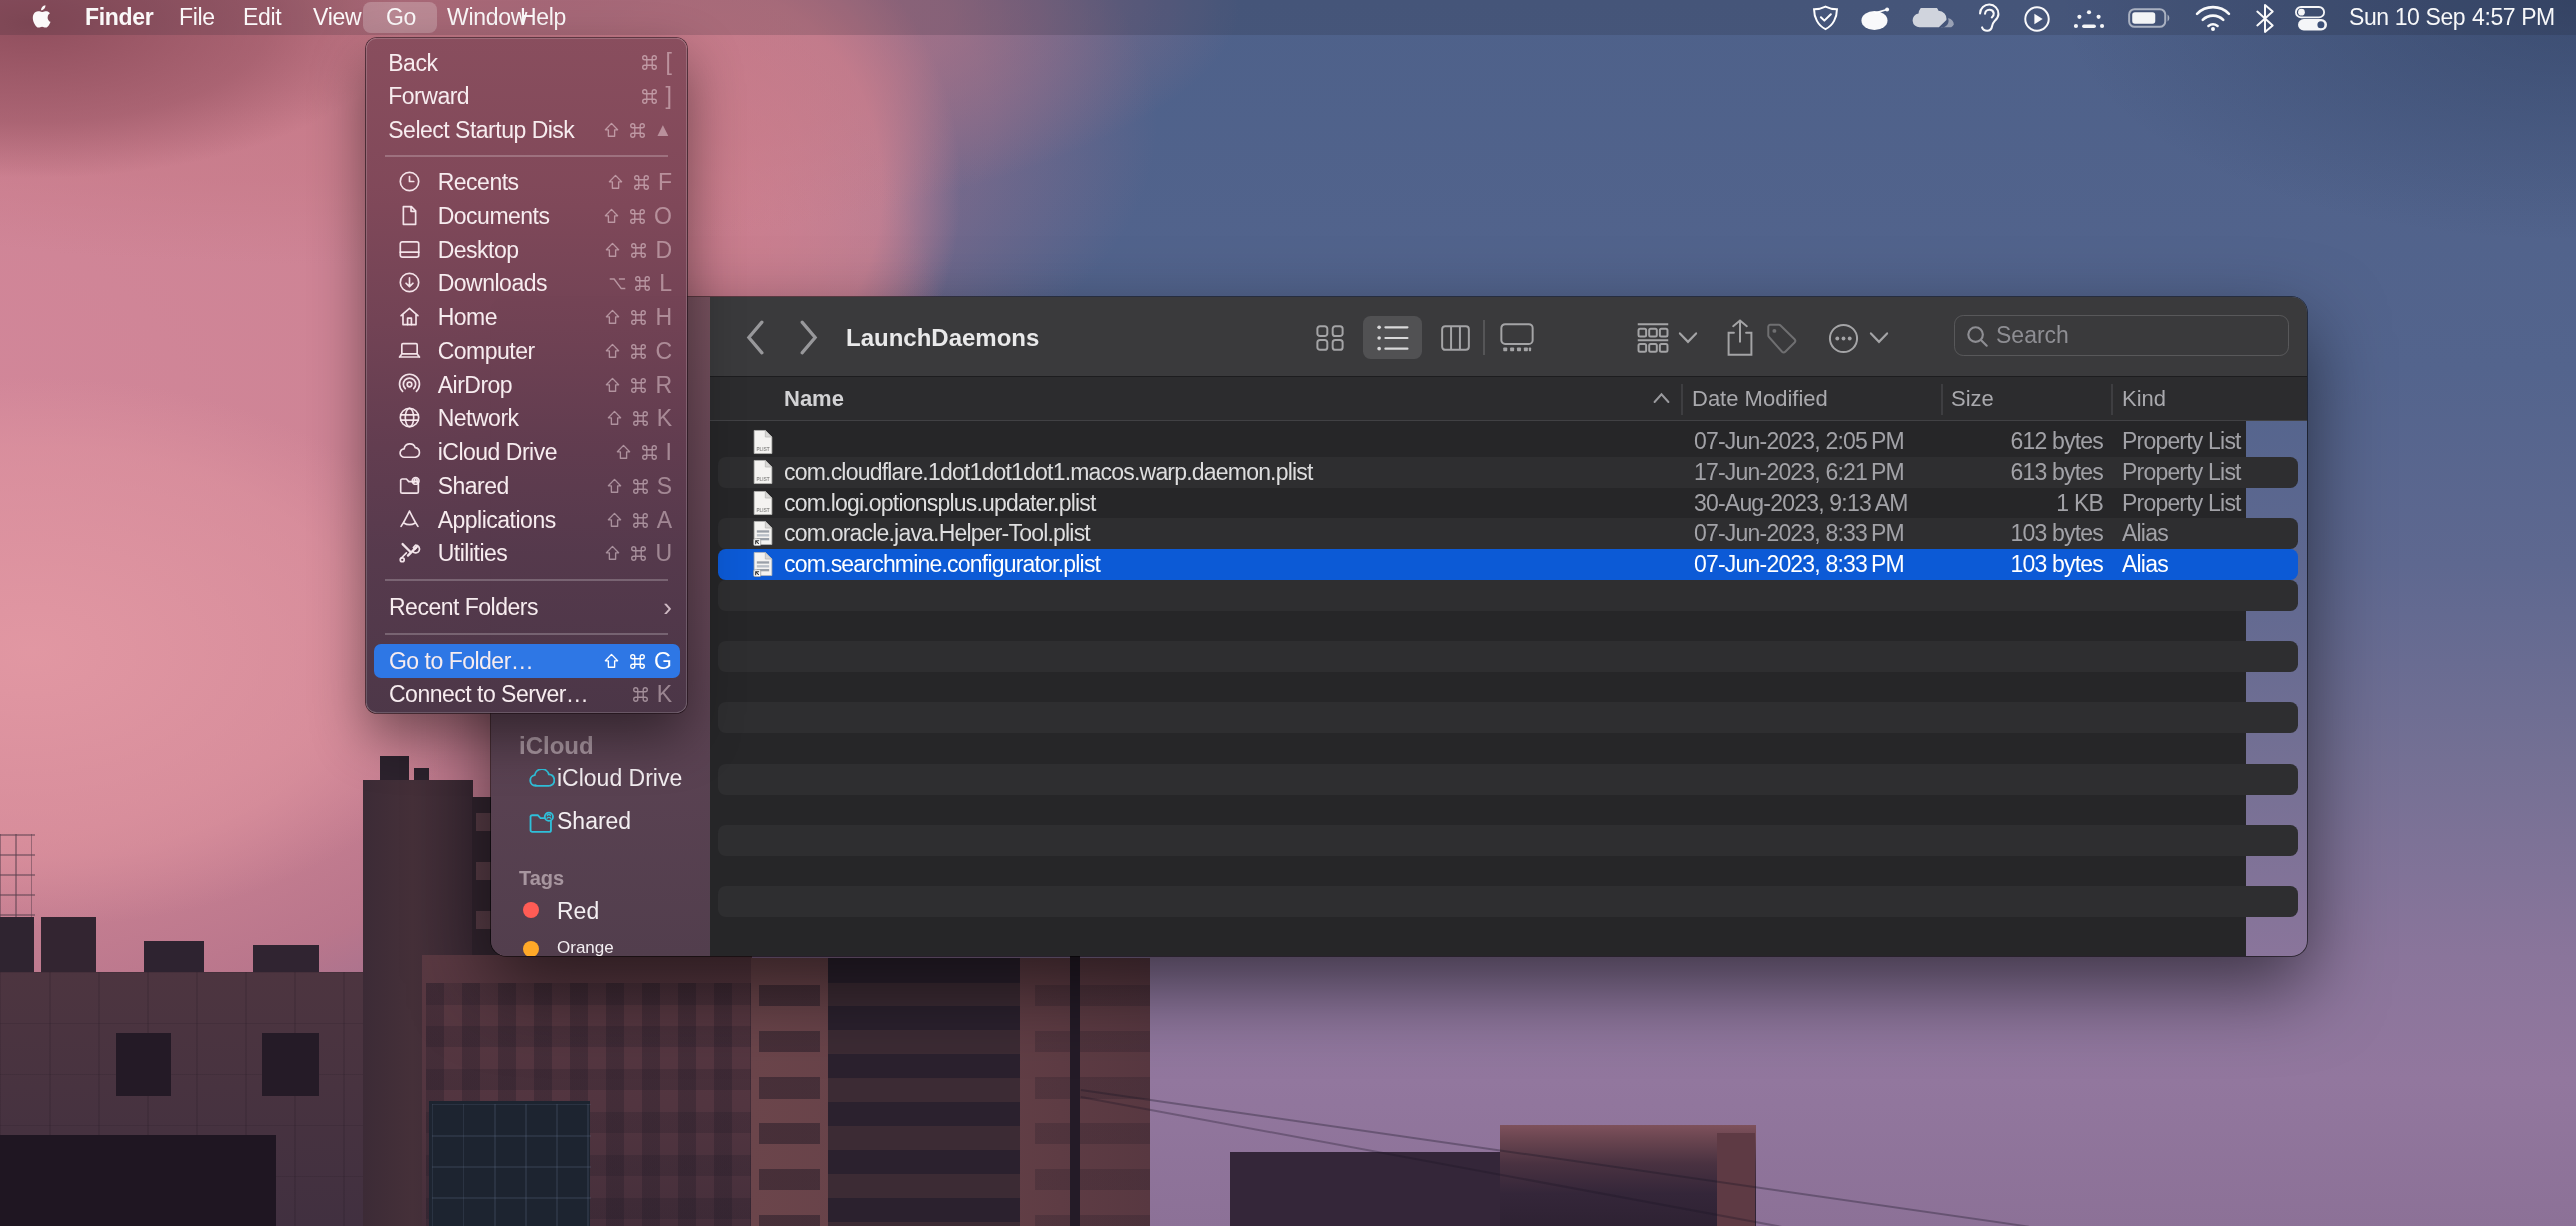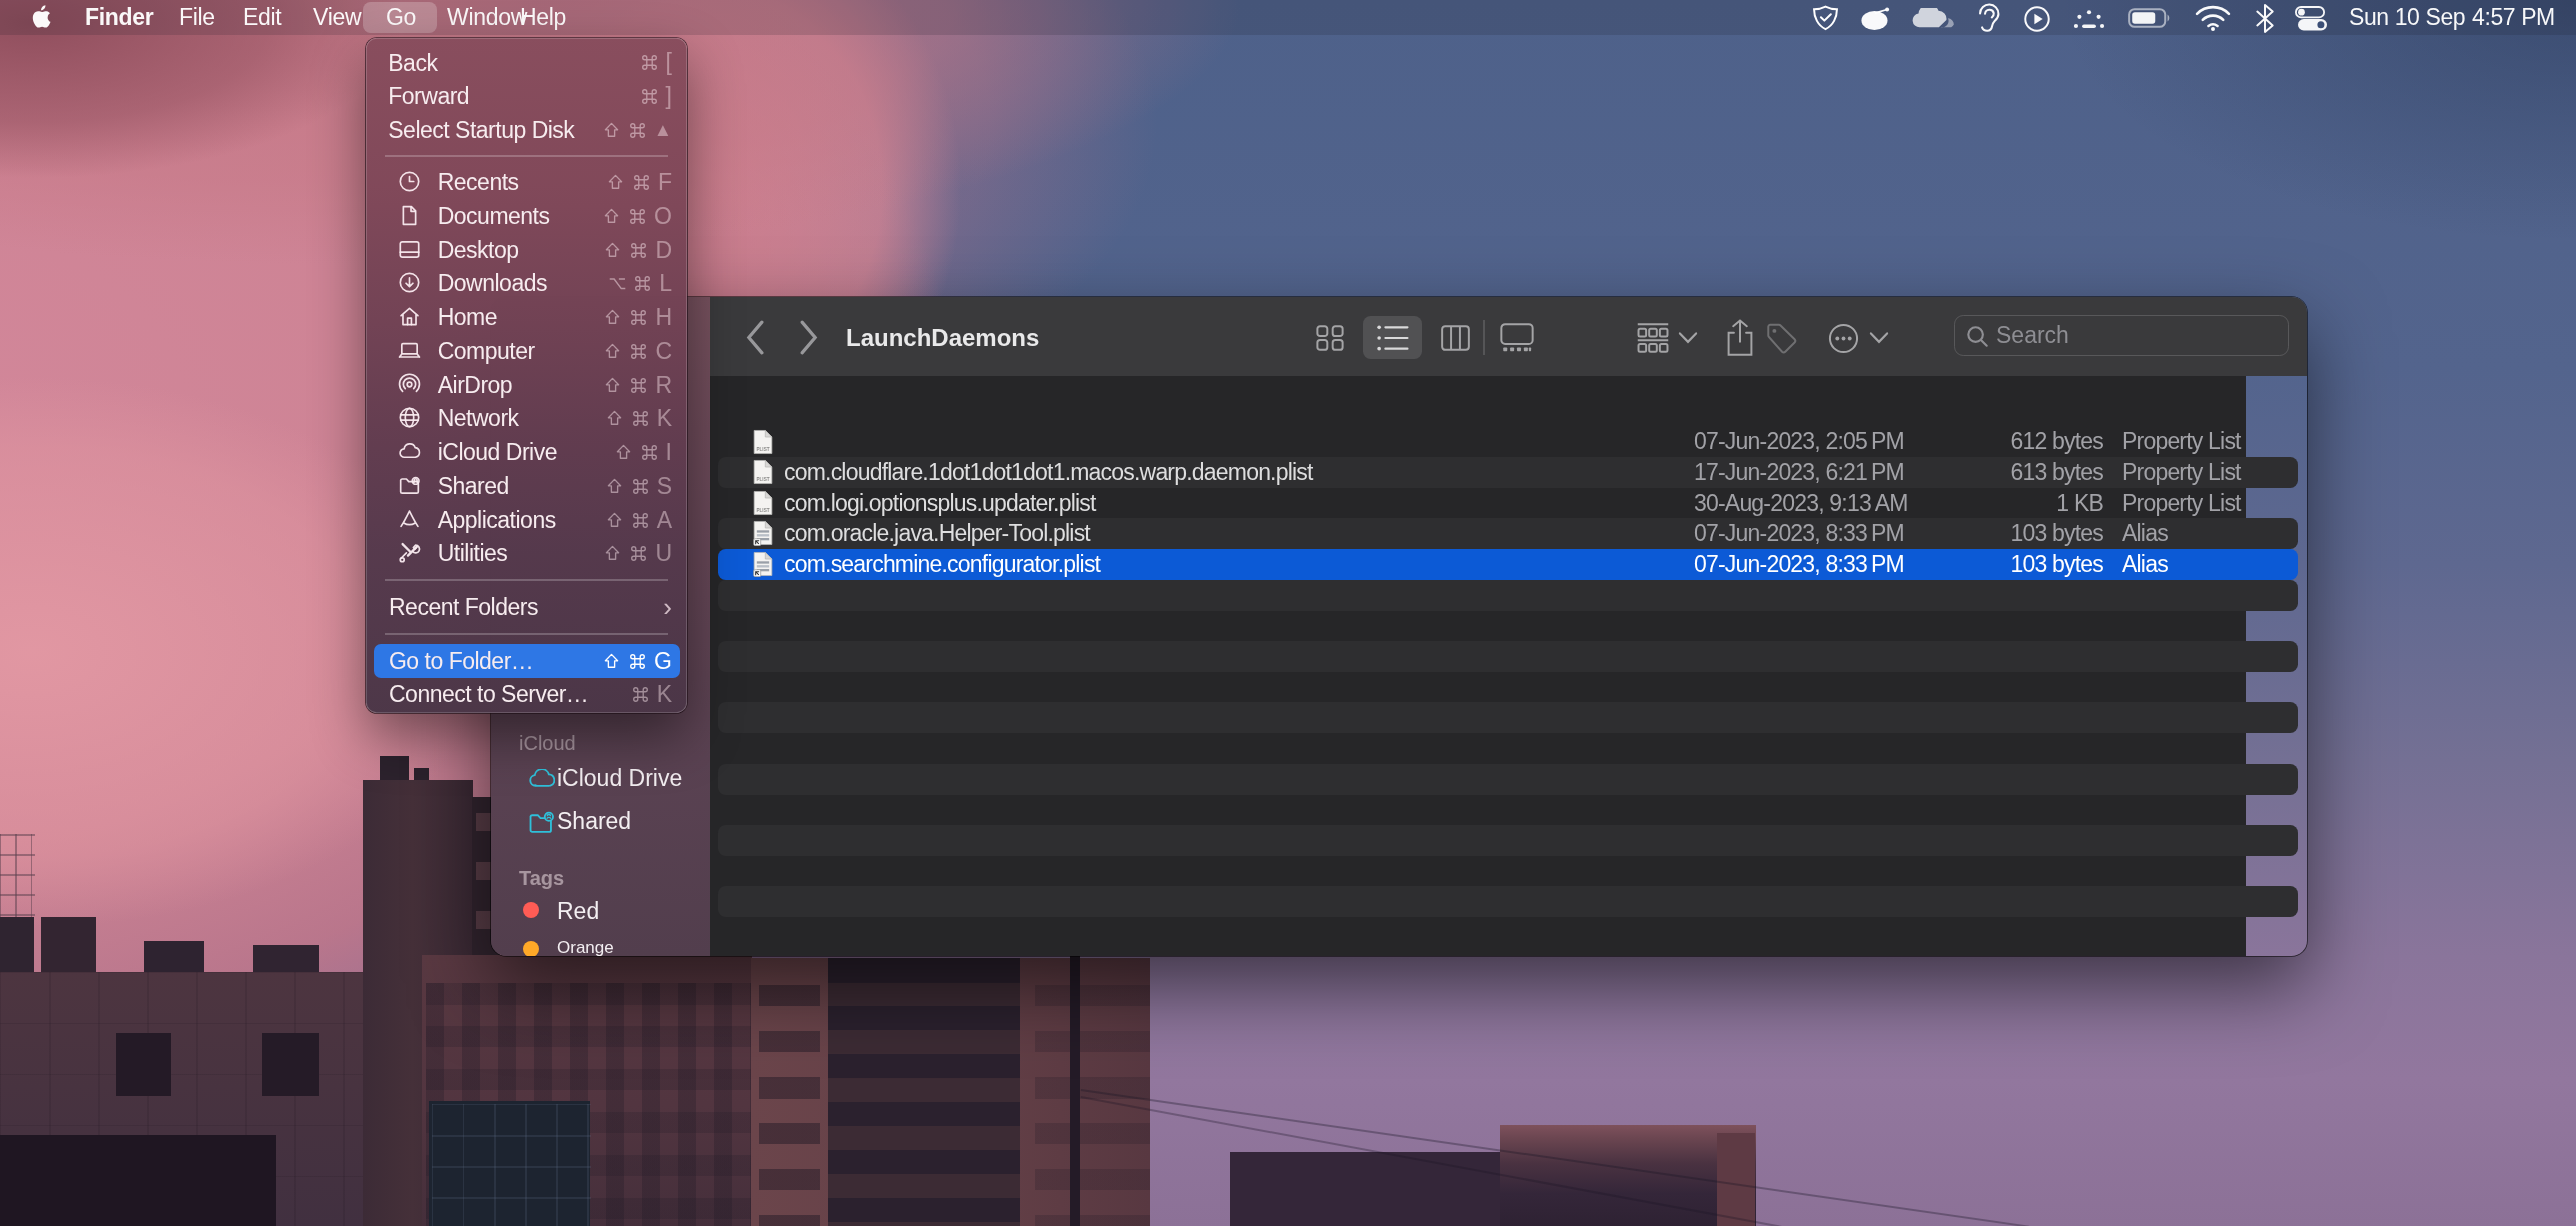--- a/index.html
+++ b/index.html
@@ -85,21 +85,21 @@
   <div class="bld" style="left:1035px;top:985px;width:115px;height:242px;background:repeating-linear-gradient(180deg,rgba(36,27,39,.35) 0 21.5px,rgba(0,0,0,0) 21.5px 46px);opacity:.7;"></div>
   <div class="bld" style="left:1070px;top:941px;width:10px;height:285px;background:#241b27;"></div>
   <div class="bld" style="left:1230px;top:1152px;width:276px;height:75px;background:#342639;"></div>
   <div class="bld" style="left:1500px;top:1125px;width:256px;height:101px;background:linear-gradient(180deg,#7e515c 0%,#6a4550 14%,#4a3241 38%,#342639 68%,#2e2233 100%);"></div>
   <div class="bld" style="left:1717px;top:1133px;width:38px;height:94px;background:#5e3a44;"></div>
   <div class="bld" style="left:1081px;top:1089px;width:958px;height:1.5px;background:rgba(25,20,35,.33);transform:rotate(8.2deg);transform-origin:0 0;"></div>
   <div class="bld" style="left:1081px;top:1096px;width:728px;height:1.5px;background:rgba(25,20,35,.3);transform:rotate(10.5deg);transform-origin:0 0;"></div>
 </div>
 <div class="abs" id="win">
     <div class="abs" id="sidebar">
-  <div class="abs" style="left:28px;top:435px;font-size:20px;font-weight:normal;color:rgba(235,220,225,.55);">iCloud</div>
+  <div class="abs" style="left:28px;top:435px;font-size:24px;font-weight:bold;color:rgba(235,220,225,.55);">iCloud</div>
   <svg class="abs" style="left:38px;top:472px" width="26" height="18.4" viewBox="0 0 34 24" fill="none" stroke="#2fc0da" stroke-width="2.4">
         <path d="M8.5 22 a7 7 0 0 1 -1-13.9 A9.5 9.5 0 0 1 26 7 a7.5 7.5 0 0 1 2 14.6 q-.8.4-2 .4 h-15 q-1.3 0-2.5-.5z"></path>
       </svg>
   <div class="abs" style="left:66px;top:468px;font-size:23px;color:#f3eef1;">iCloud Drive</div>
   <svg class="abs" style="left:38px;top:514px" width="26" height="23" viewBox="0 0 34 30" fill="none" stroke="#2fc0da" stroke-width="2.4">
         <path d="M2 7 V25 a2.2 2.2 0 0 0 2.2 2.2 H26.5 a2.2 2.2 0 0 0 2.2-2.2 V11.5 a2.2 2.2 0 0 0 -2.2-2.2 H15 L11.5 5.5 H4.2 A2.2 2.2 0 0 0 2 7z"></path>
         <circle cx="26" cy="7.5" r="5.6" fill="#5c4450" stroke="none"></circle>
         <circle cx="26" cy="7.5" r="5.4"></circle>
         <path d="M23.8 6.8 a2.2 2.2 0 0 1 4.4 0 M23.2 10.2 a3 3 0 0 1 5.6 0" stroke-width="1.8"></path>
       </svg>
@@ -174,20 +174,32 @@
         </svg>
   <svg class="abs" style="left:1159px;top:34px" width="20" height="14" viewBox="0 0 26 18" fill="none" stroke="#a4a4a6" stroke-width="2.8" stroke-linecap="round">
           <path d="M2.5 3 L13 14 L23.5 3"></path>
         </svg>
   <div class="abs" style="left:1244px;top:18.4px;width:335px;height:41px;border-radius:9.2px;border:1.5px solid #58585a;box-sizing:border-box;"></div>
   <svg class="abs" style="left:1256px;top:28px" width="23" height="23" viewBox="0 0 30 30" fill="none" stroke="#8e8e93" stroke-width="2.8" stroke-linecap="round">
           <circle cx="12.5" cy="12.5" r="9.5"></circle>
           <path d="M19.5 19.5 L27 27"></path>
         </svg>
   <div class="abs" style="left:1286px;top:18.4px;height:41px;line-height:41px;font-size:23px;color:#8e8e93;">Search</div>
+</div>
+      <div class="abs" id="lhead">
+  <div class="hdrtxt" style="left:74px;color:#d2d2d4;font-weight:bold;">Name</div>
+  <svg class="abs" style="left:943px;top:15.3px" width="17" height="12.3" viewBox="0 0 22 16" fill="none" stroke="#9a9a9e" stroke-width="2.6" stroke-linecap="round">
+          <path d="M2 13 L11 3 L20 13"></path>
+        </svg>
+  <div class="hdiv" style="left:971px;"></div>
+  <div class="hdrtxt" style="left:982px;">Date Modified</div>
+  <div class="hdiv" style="left:1231px;"></div>
+  <div class="hdrtxt" style="left:1241px;">Size</div>
+  <div class="hdiv" style="left:1401px;"></div>
+  <div class="hdrtxt" style="left:1412px;">Kind</div>
 </div>
       <div class="abs" id="list" style="left:0;top:124px;width:1597px;height:535px;">
   <div class="row" style="top:5.4px">
           <svg class="icn" viewBox="0 0 26 33">
             <path d="M1.5 1.5 H16 L24.5 10 V31.5 H1.5 Z" fill="#f4f3f1" stroke="#b9b8b6" stroke-width="1"></path>
             <path d="M16 1.5 V10 H24.5 Z" fill="#d8d7d5" stroke="#b9b8b6" stroke-width="1"></path>
             <text x="13" y="28" font-size="6" font-family="Liberation Sans" font-weight="bold" fill="#8a8a88" text-anchor="middle">PLIST</text>
           </svg>
           <span class="cell dim" style="left:984px">07-Jun-2023, 2:05 PM</span>
           <span class="cell dim szr">612 bytes</span>

